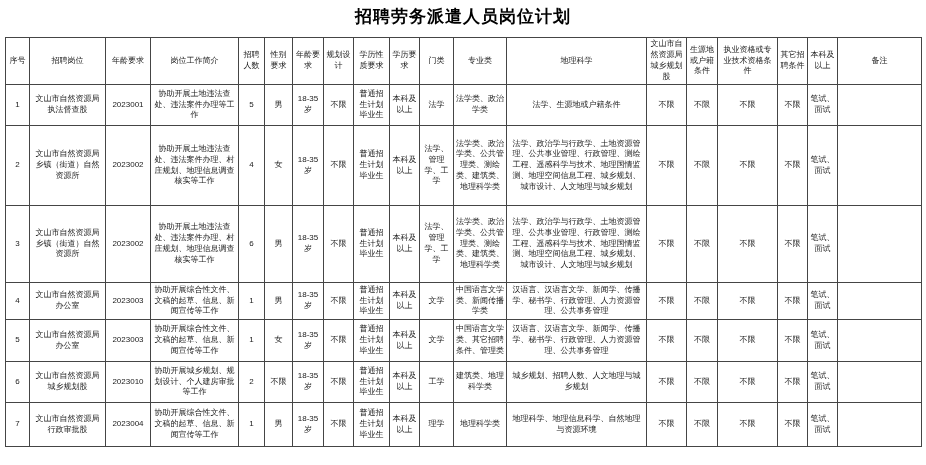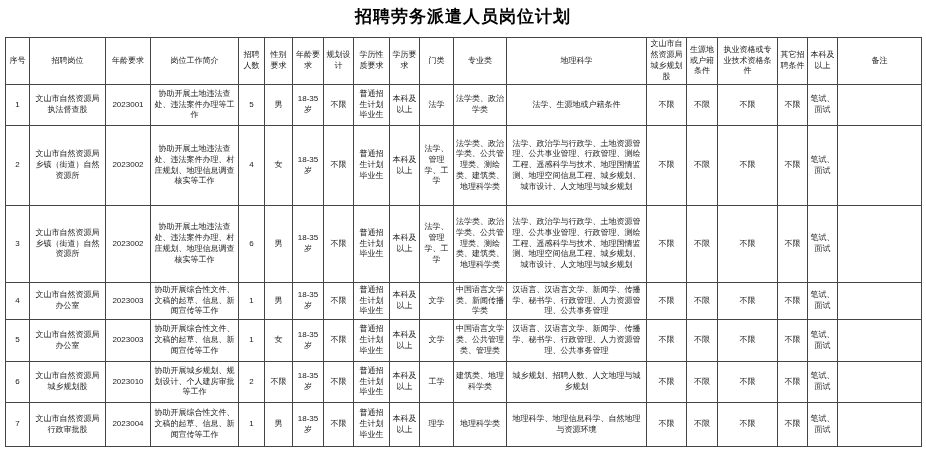--- a/index.html
+++ b/index.html
@@ -216,21 +216,21 @@
           <td>文山市自然资源局办公室</td>
           <td>2023003</td>
           <td>协助开展综合性文件、文稿的起草、信息、新闻宣传等工作</td>
           <td>1</td>
           <td>女</td>
           <td>18-35岁</td>
           <td>不限</td>
           <td>普通招生计划毕业生</td>
           <td>本科及以上</td>
           <td>文学</td>
-          <td>中国语言文学类、公共管理类、管理类</td>
+          <td>中国语言文学类、其它招聘条件、管理类</td>
           <td>汉语言、汉语言文学、新闻学、传播学、秘书学、行政管理、人力资源管理、公共事务管理</td>
           <td>不限</td>
           <td>不限</td>
           <td>不限</td>
           <td>不限</td>
           <td>笔试、面试</td>
           <td></td>
         </tr>
         <tr>
           <td>6</td>

